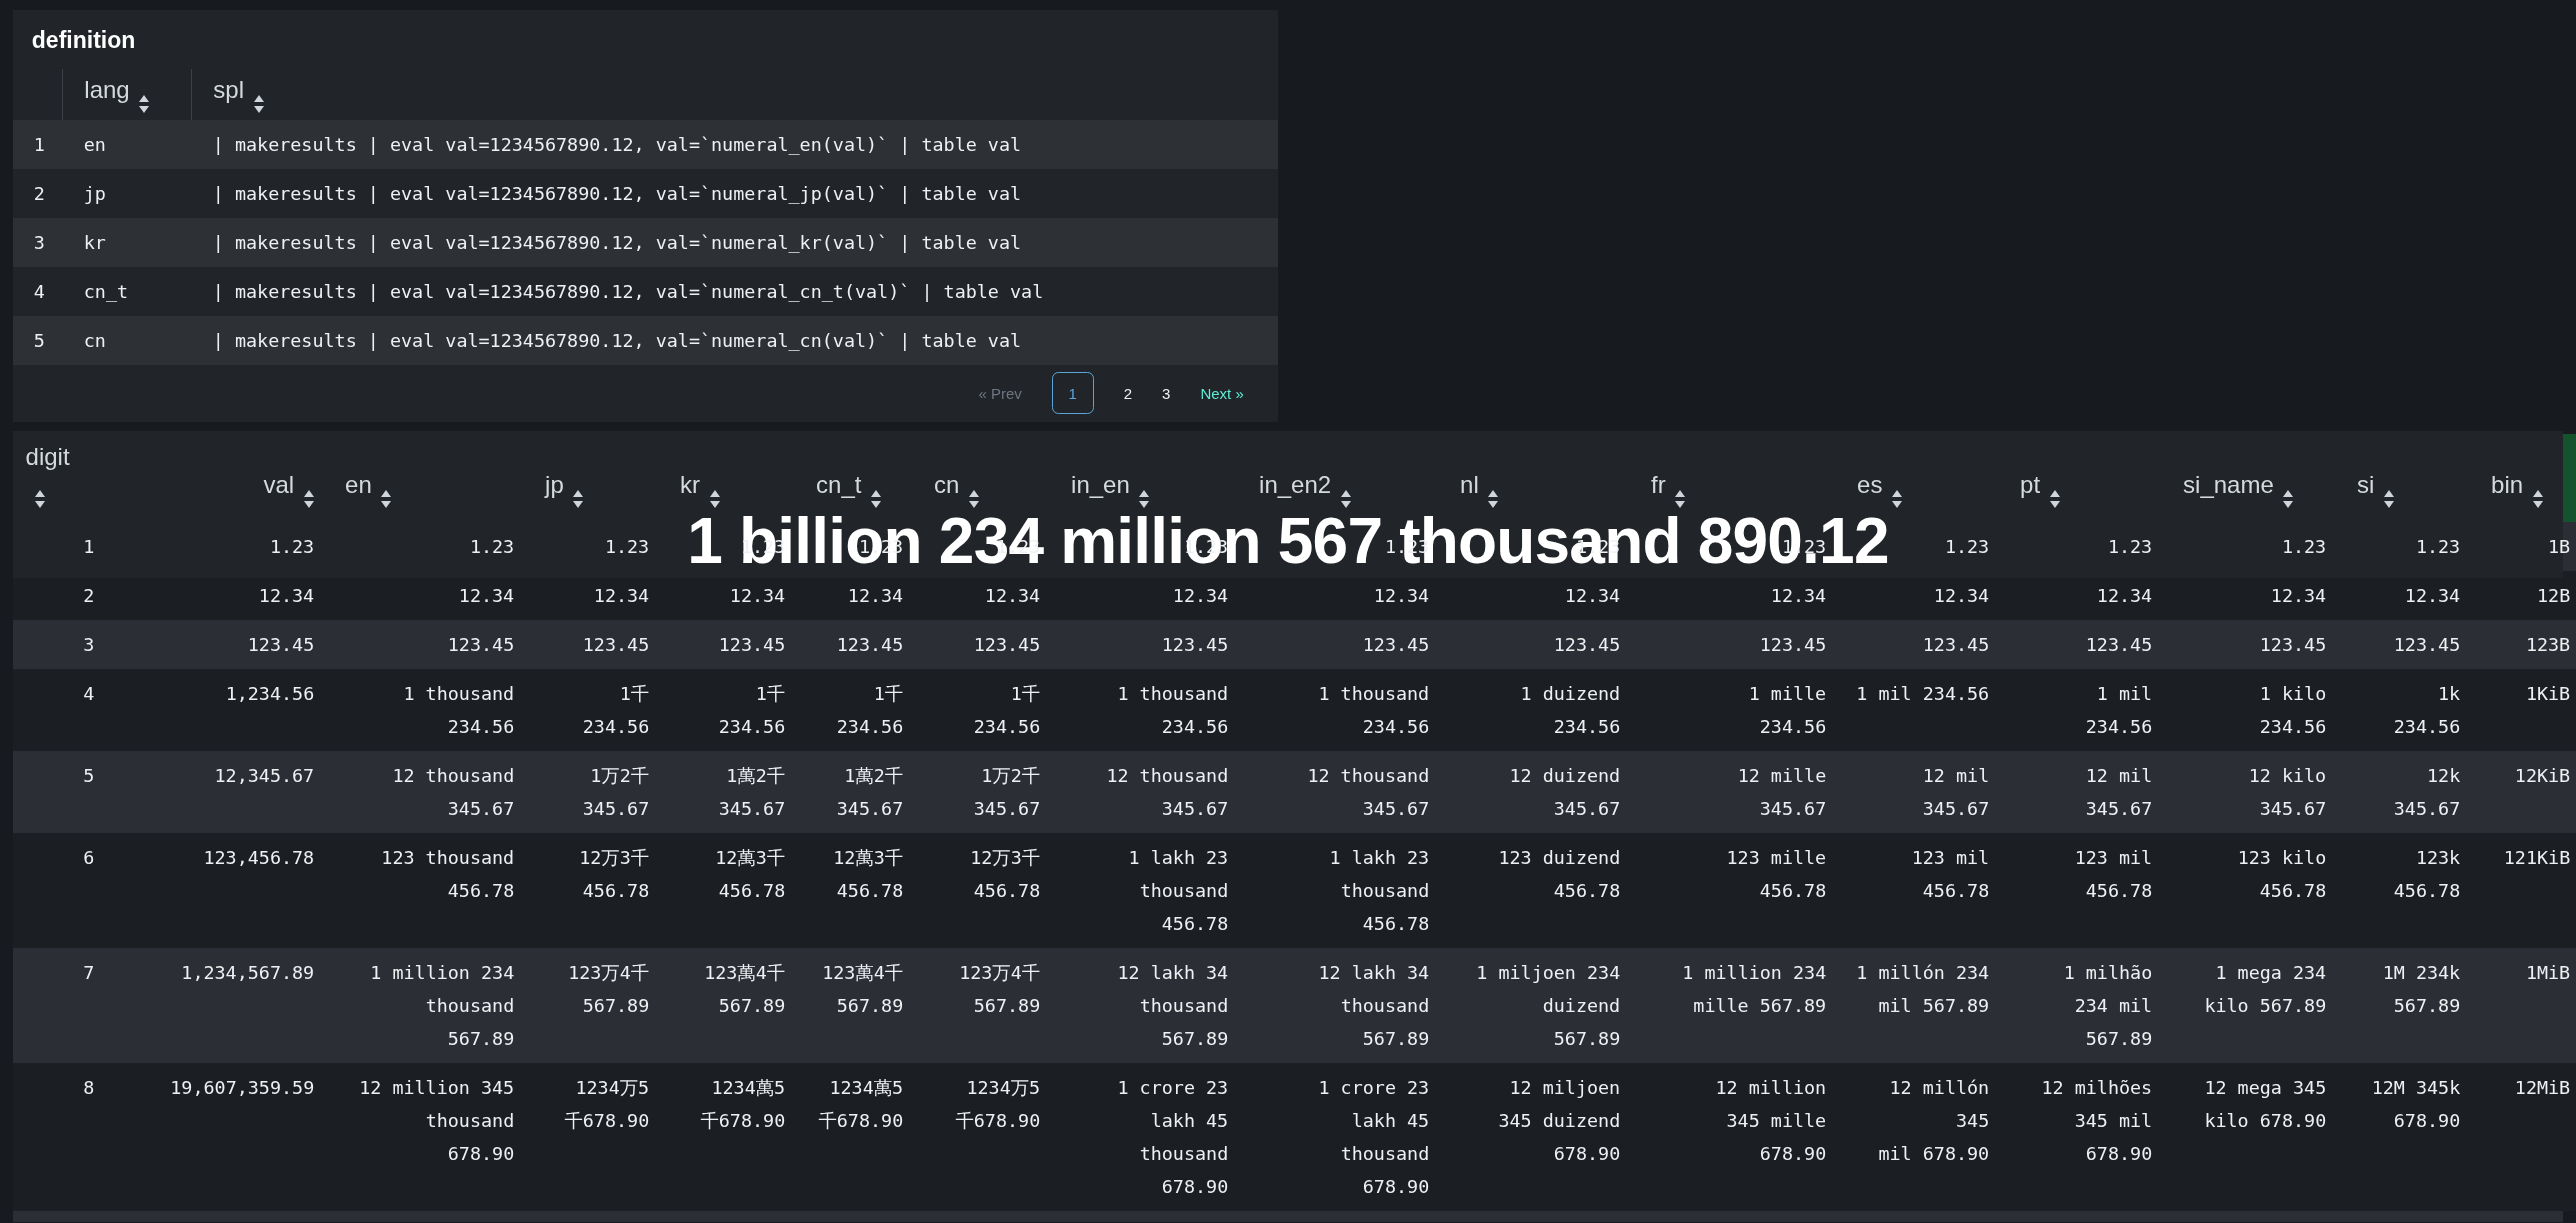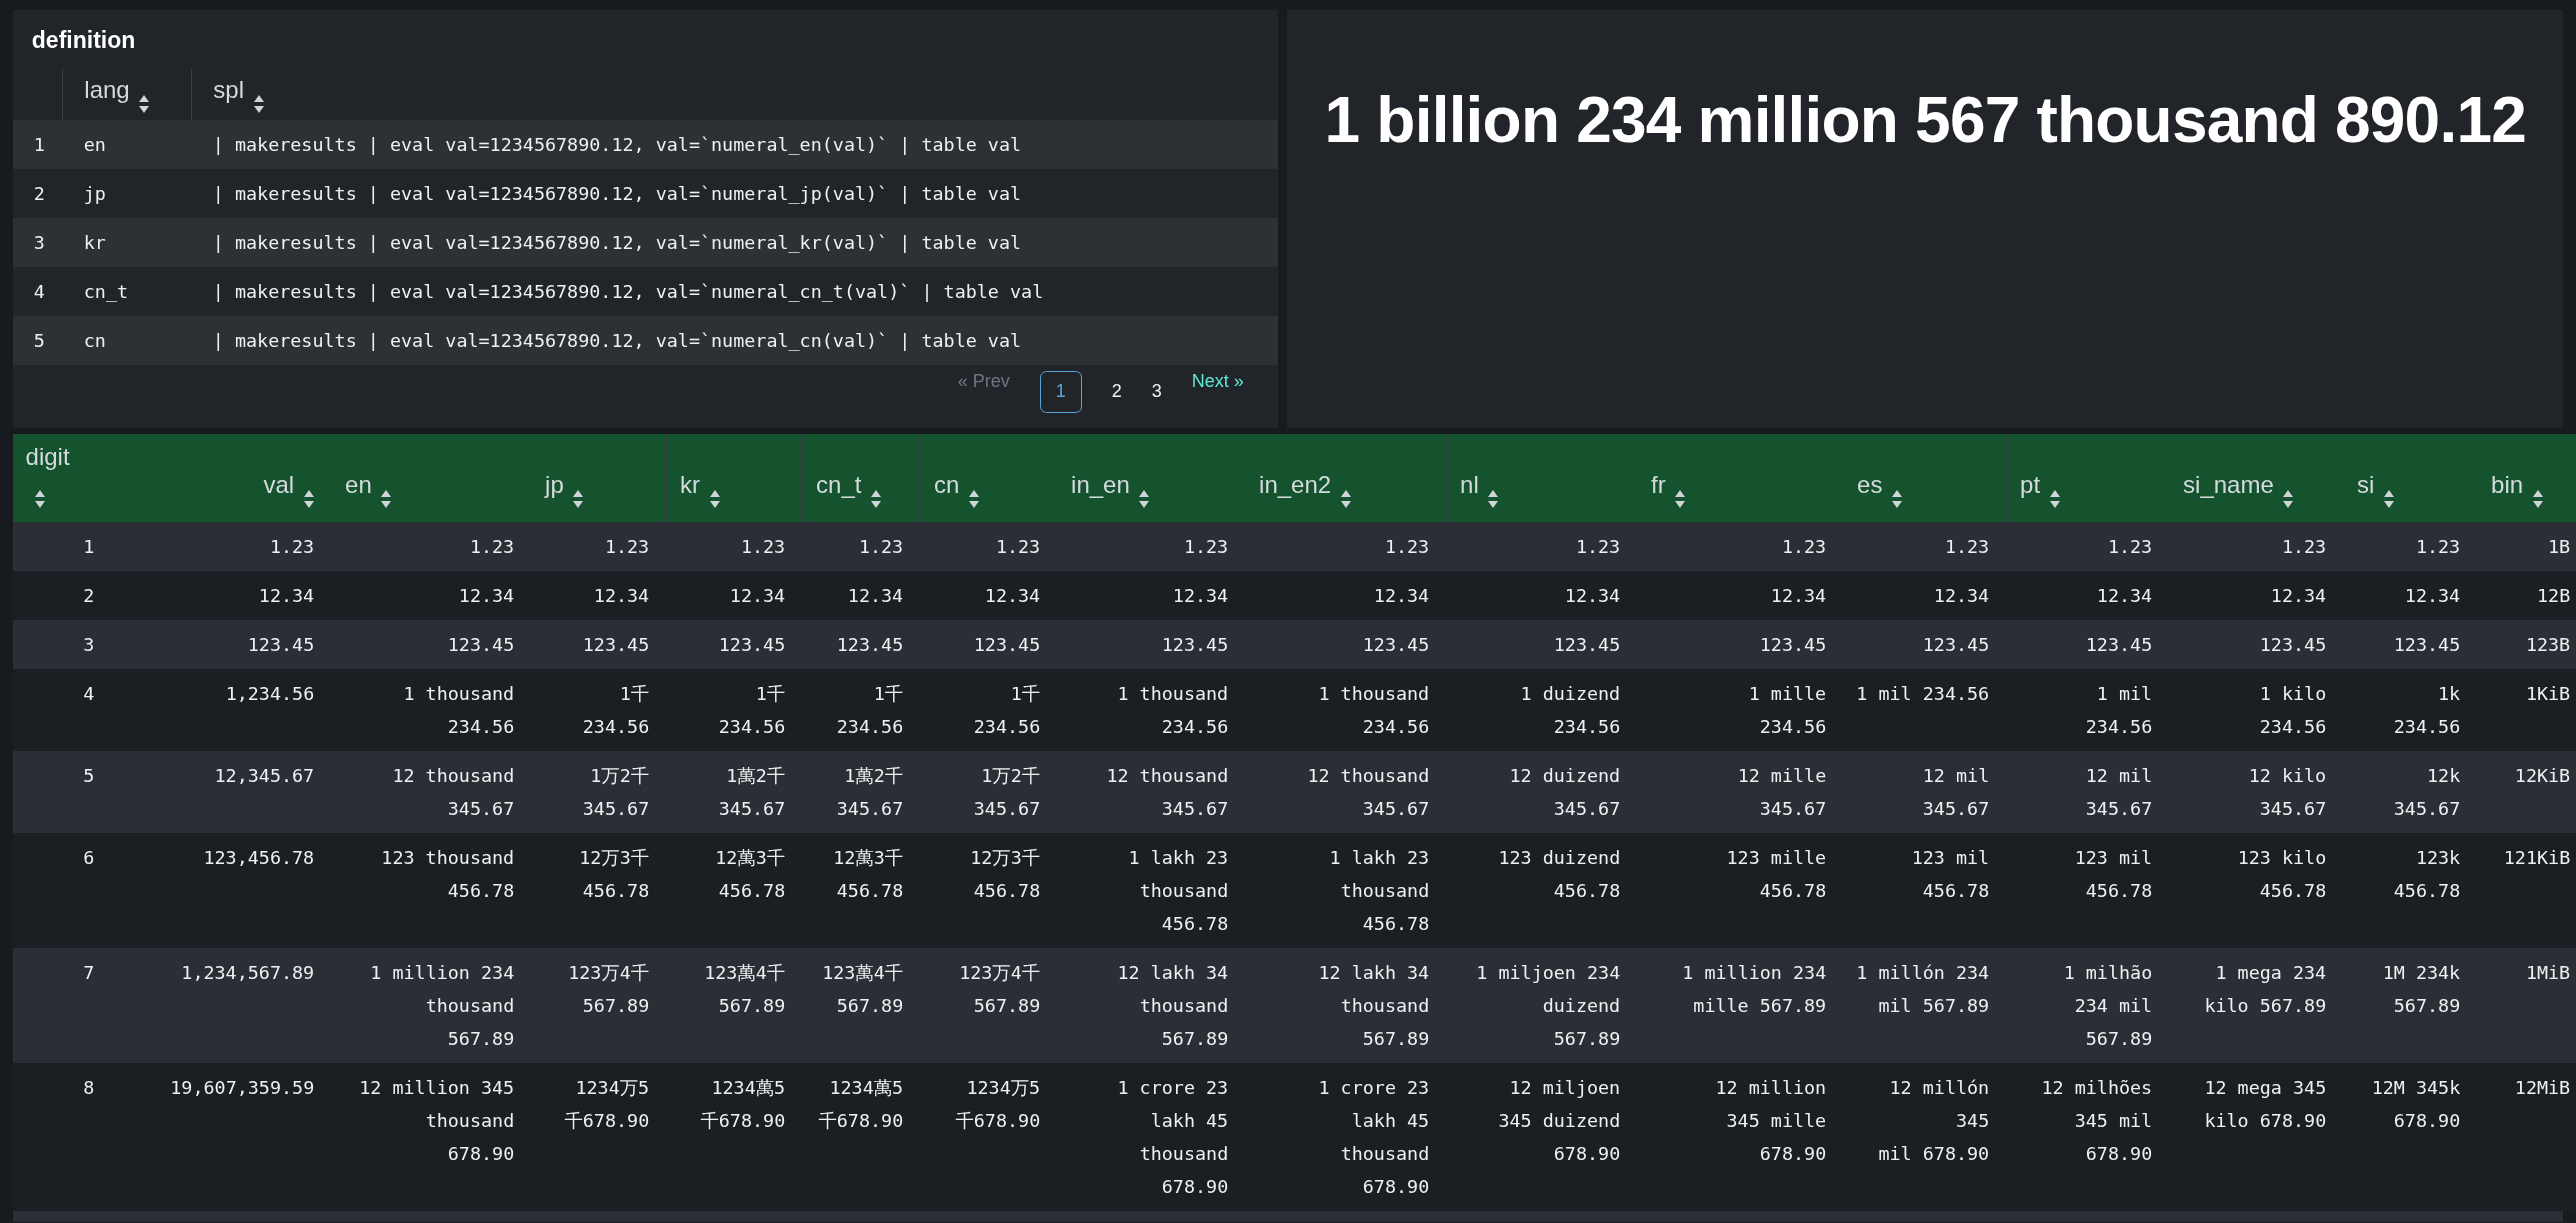--- a/index.html
+++ b/index.html
@@ -3,43 +3,43 @@
 <meta charset="utf-8">
 <style>
   * { box-sizing: border-box; }
   html,body { margin:0; padding:0; }
   body {
     width:2576px; height:1223px; overflow:hidden;
     background:#171b1f; color:#eef1f3;
     font-family:"Liberation Sans", sans-serif;
     padding:9.6px 12.8px 0 12.8px;
   }
-  .top-row { display:flex; gap:9.6px; height:418px; margin-bottom:6.4px; }
+  .top-row { display:flex; gap:9.6px; height:418px; margin-bottom:6.4px;flex-direction:column; }
   .panel { background:#212529; }
   .def-panel { width:1265px; display:flex; flex-direction:column; }
   .sv-panel { flex:1; }
   .panel-title { font-size:23px; font-weight:bold; color:#ffffff; padding:17.6px 19px 14.4px 19px; }
 
   table { border-collapse:collapse; table-layout:fixed; width:100%; }
   th { font-weight:normal; color:#d5dade; font-size:24px; }
   .h-left { text-align:left; } .h-right { text-align:right; }
   .c-left { text-align:left; } .c-right { text-align:right; }
 
   
   .def-table th { height:51px; vertical-align:middle; padding:0 8px 0 21px; border-left:0.8px solid #3c4147; }
   .def-table th:first-child { border-left:none; }
   .def-table td {
     font-family:"DejaVu Sans Mono", monospace; font-size:18.4px; line-height:33px;
     padding:8px 8px 8px 21px; vertical-align:top; white-space:pre-line;
   }
   .def-table tr.odd td { background:#2d3136; }
 
   
-  .pager { margin-top:auto; height:57px; display:flex; align-items:flex-start; justify-content:flex-end;
-           gap:30px; padding-right:34px; font-size:18px; }
+  .pager { margin-top:auto; height:57px; display:flex; align-items:center; justify-content:flex-end;
+           gap:30px; padding-right:34px; font-size:15px; }
   .pager .prev { color:#6d7680; }
   .pager .pages { display:flex; align-items:center; gap:30px; }
   .pager .page { color:#eef1f3; }
   .pager .page.active {
     color:#5ba5da; border:1.6px solid #5ba5da; border-radius:6.4px;
     width:42px; height:42px; display:flex; align-items:center; justify-content:center;
   }
   .pager .next { color:#5eead4; }
 
   

